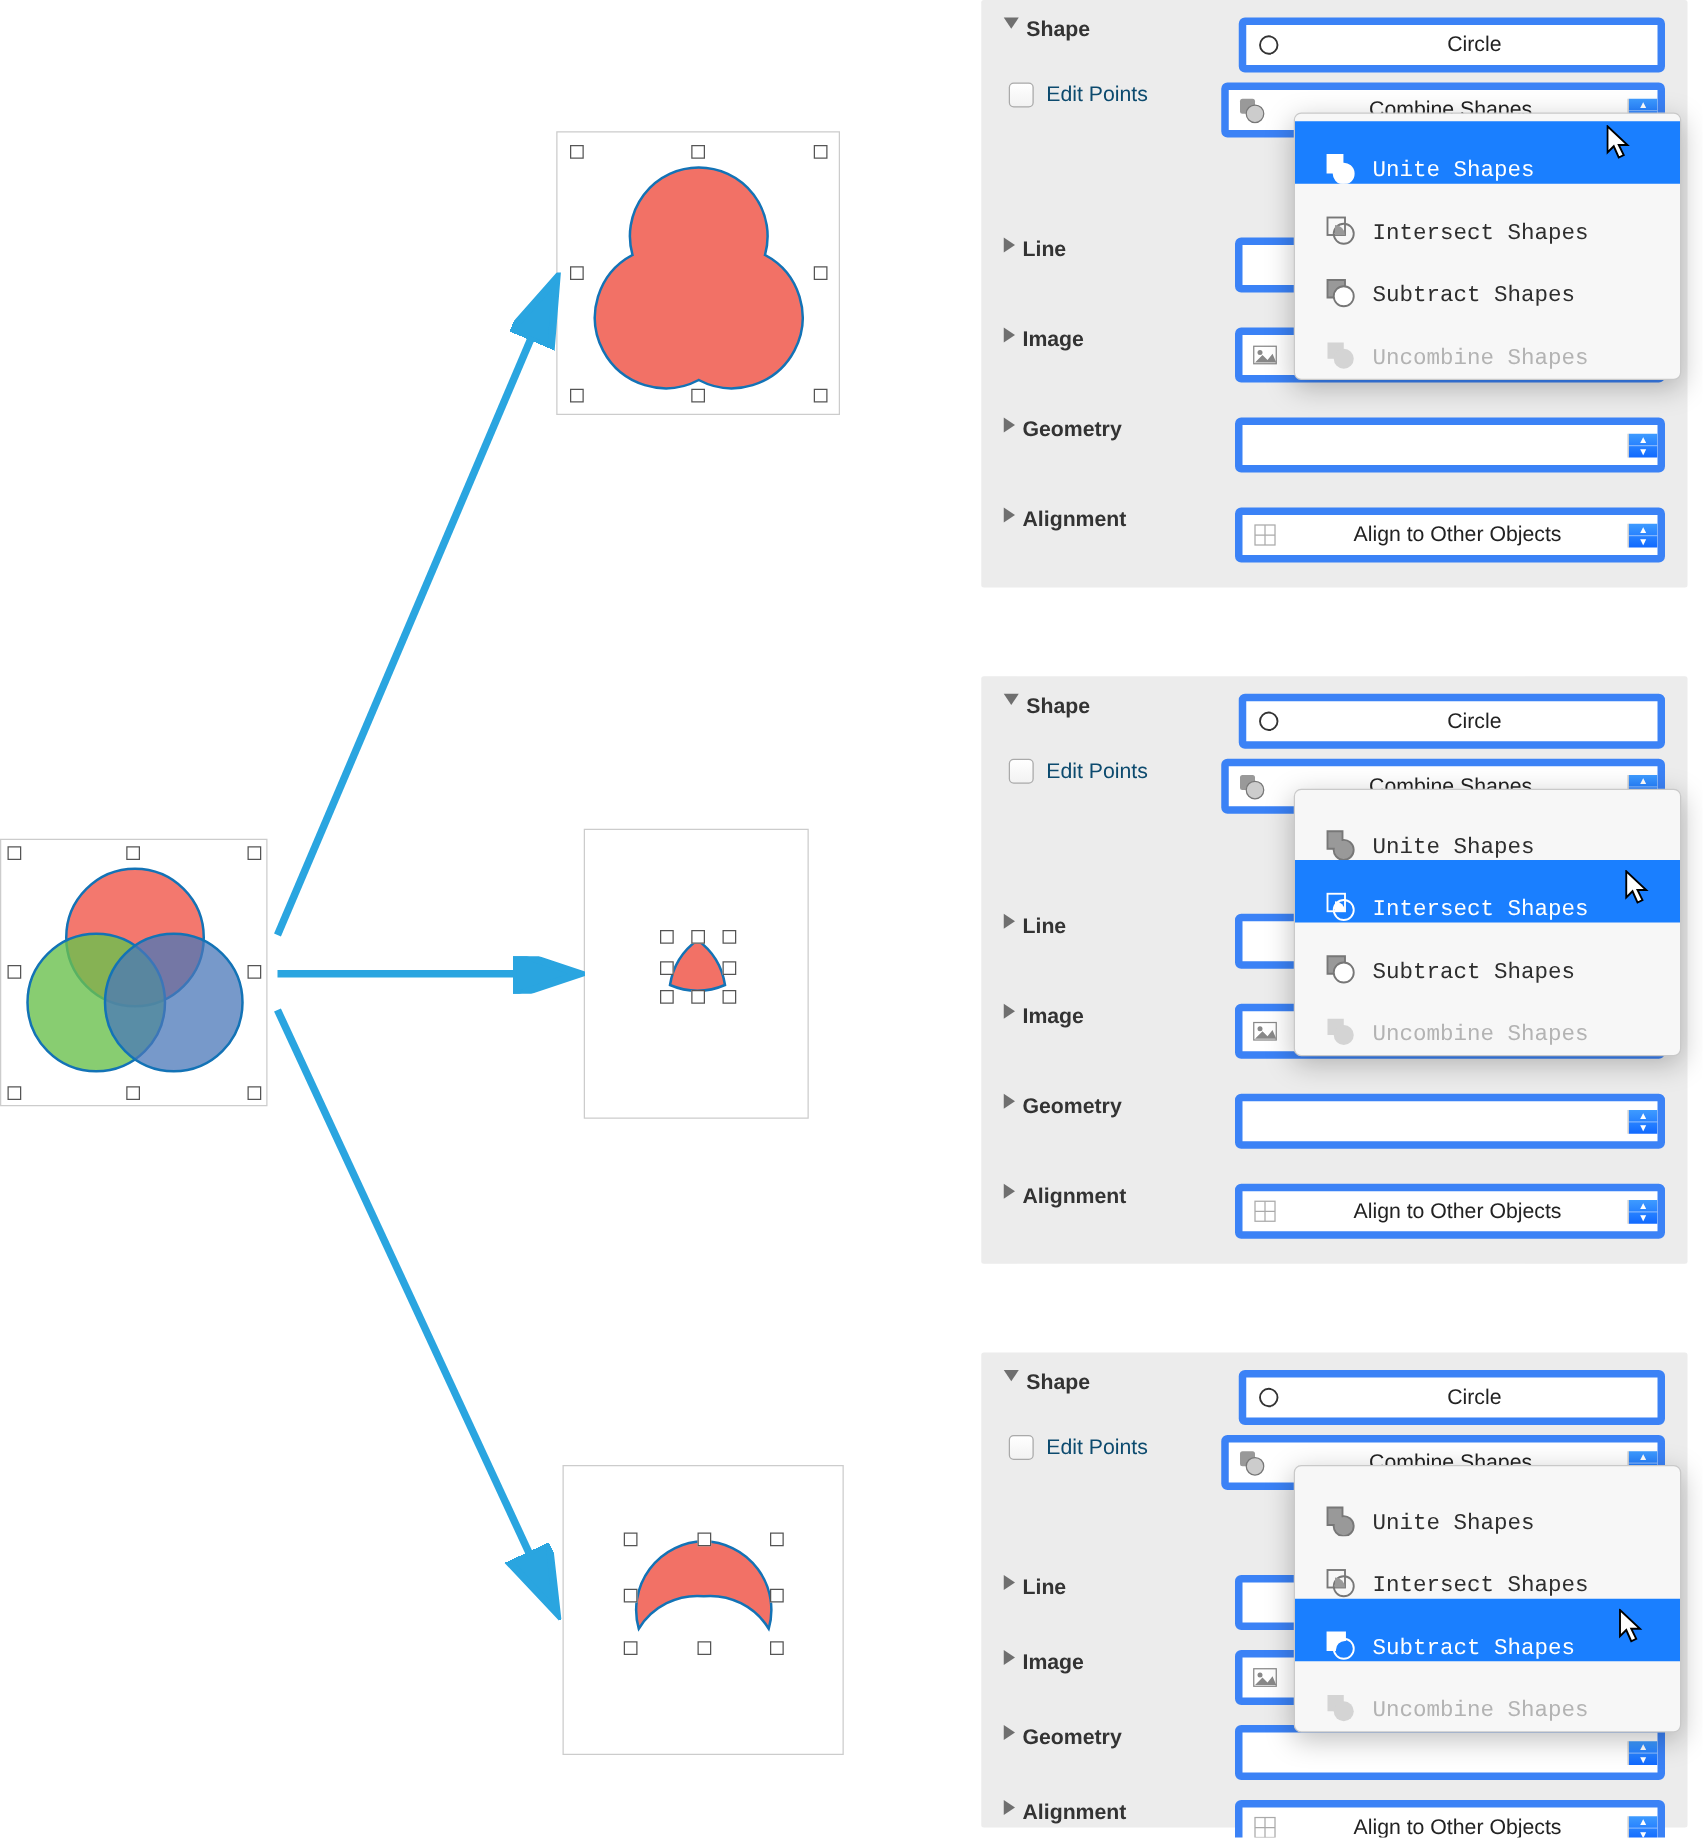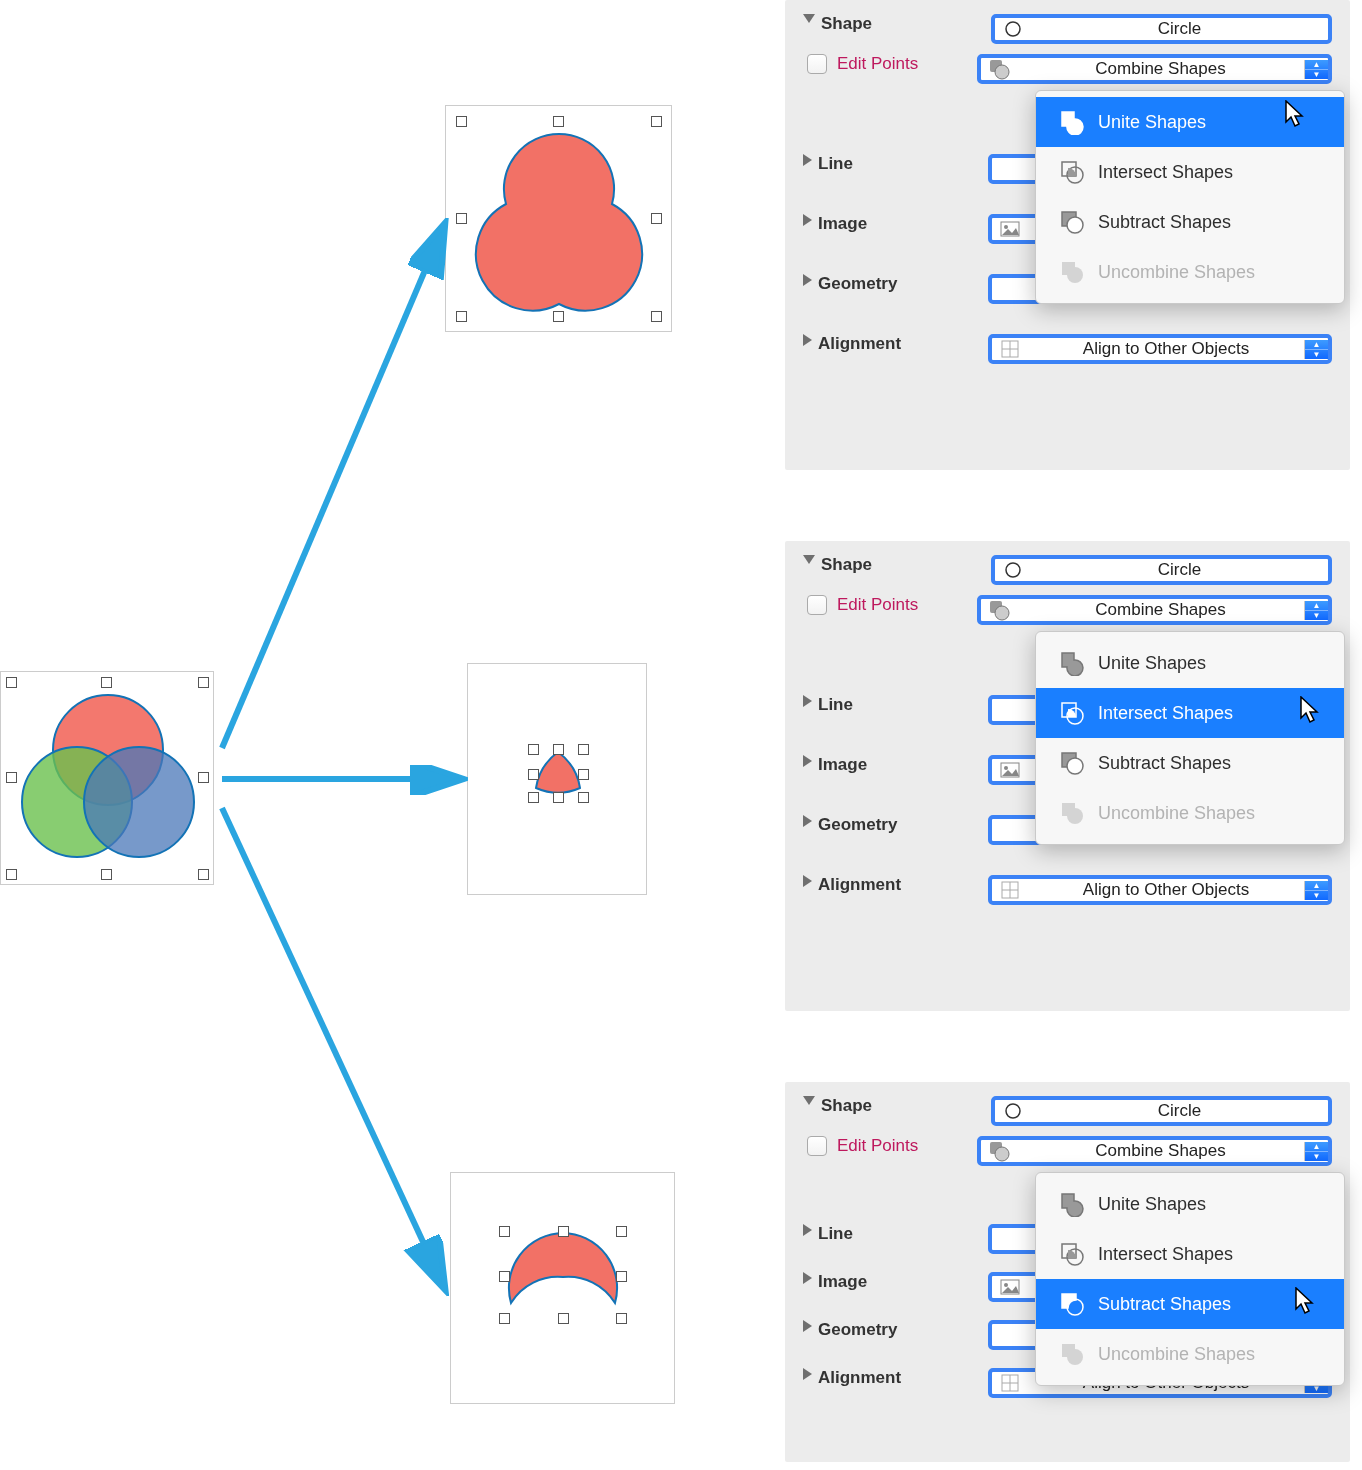--- a/index.html
+++ b/index.html
@@ -57,40 +57,40 @@
   .disclose.right {
     border-width: 6px 0 6px 9px;
     border-color: transparent transparent transparent #6f6f6f;
   }
   .section-label {
     font-weight: bold;
     color: #333;
     width: 170px;
   }
   .sub-label {
-    color: #be185d;
+    color: #0c4a6e;
     margin-left: 26px;
     width: 140px;
   }
   .checkbox {
     display: inline-block;
     width: 20px; height: 20px;
     border: 1px solid #aaa;
     border-radius: 4px;
     background: linear-gradient(#fff,#f2f2f2);
     margin-right: 10px;
     flex-shrink: 0;
   }
   .selectbox {
     display: flex;
     align-items: center;
     background: #fff;
-    border: 4px solid #3b82f6;
+    border: 6px solid #3b82f6;
     border-radius: 5px;
-    height: 30px;
+    height: 44px;
     overflow: hidden;
   }
   .selectbox .lbl { flex:1; text-align:center; color:#222; }
   .stepper {
     width: 24px;
     background: linear-gradient(#3e9bff,#1169ff);
     display:flex;
     flex-direction:column;
     border-left:1px solid #c8c8c8;
   }
@@ -111,25 +111,26 @@
     background:#f7f7f7;
     border:1px solid #c9c9c9;
     border-radius:6px;
     box-shadow: 0 6px 22px rgba(0,0,0,0.25);
     width: 310px;
     padding: 6px 0;
     z-index: 20;
   }
   .popup-item{
     display:flex;
-    align-items:center;
+    align-items:flex-end;
     height:50px;
-    padding: 16px 18px;
+    padding: 0 18px;
     color:#2e2e2e;
     font-size:18px;
+    font-family:Liberation Mono, monospace;
   }
   .popup-item.sel{
     background:#1a7fff;
     color:#fff;
   }
   .popup-item.disabled{ color:#b3b3b3; }
   .popup-item .pi-icon{width:36px;display:flex;align-items:center;justify-content:center;margin-right:8px;}
   .cursor{
     position:absolute;
     width:20px;height:28px;

